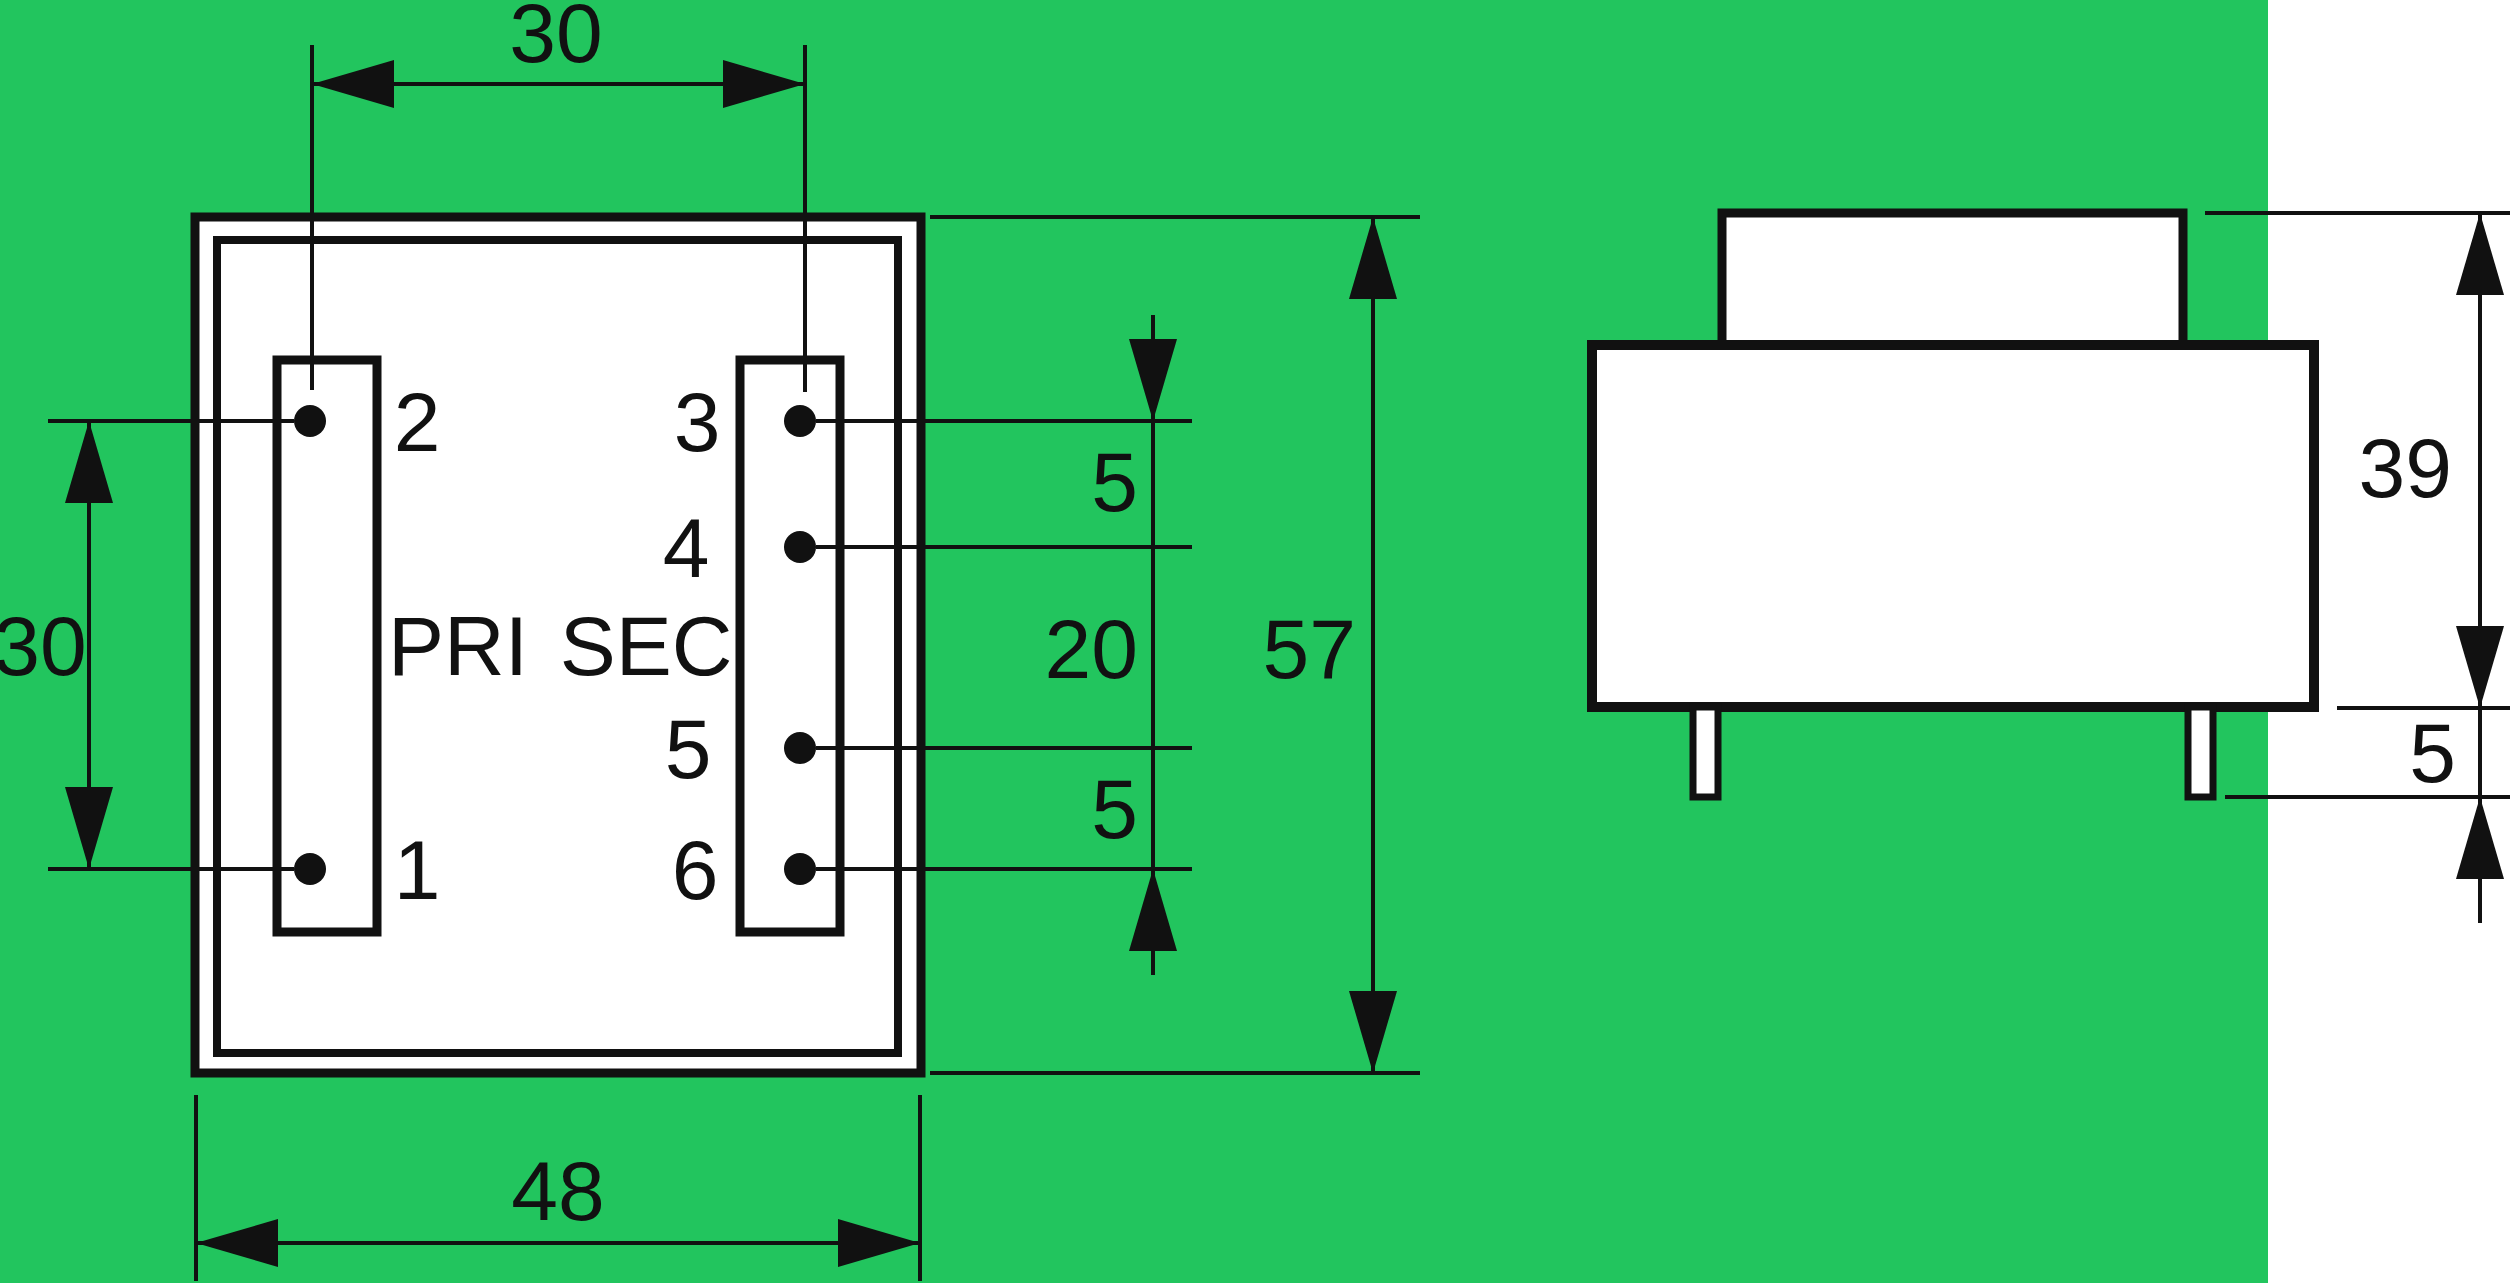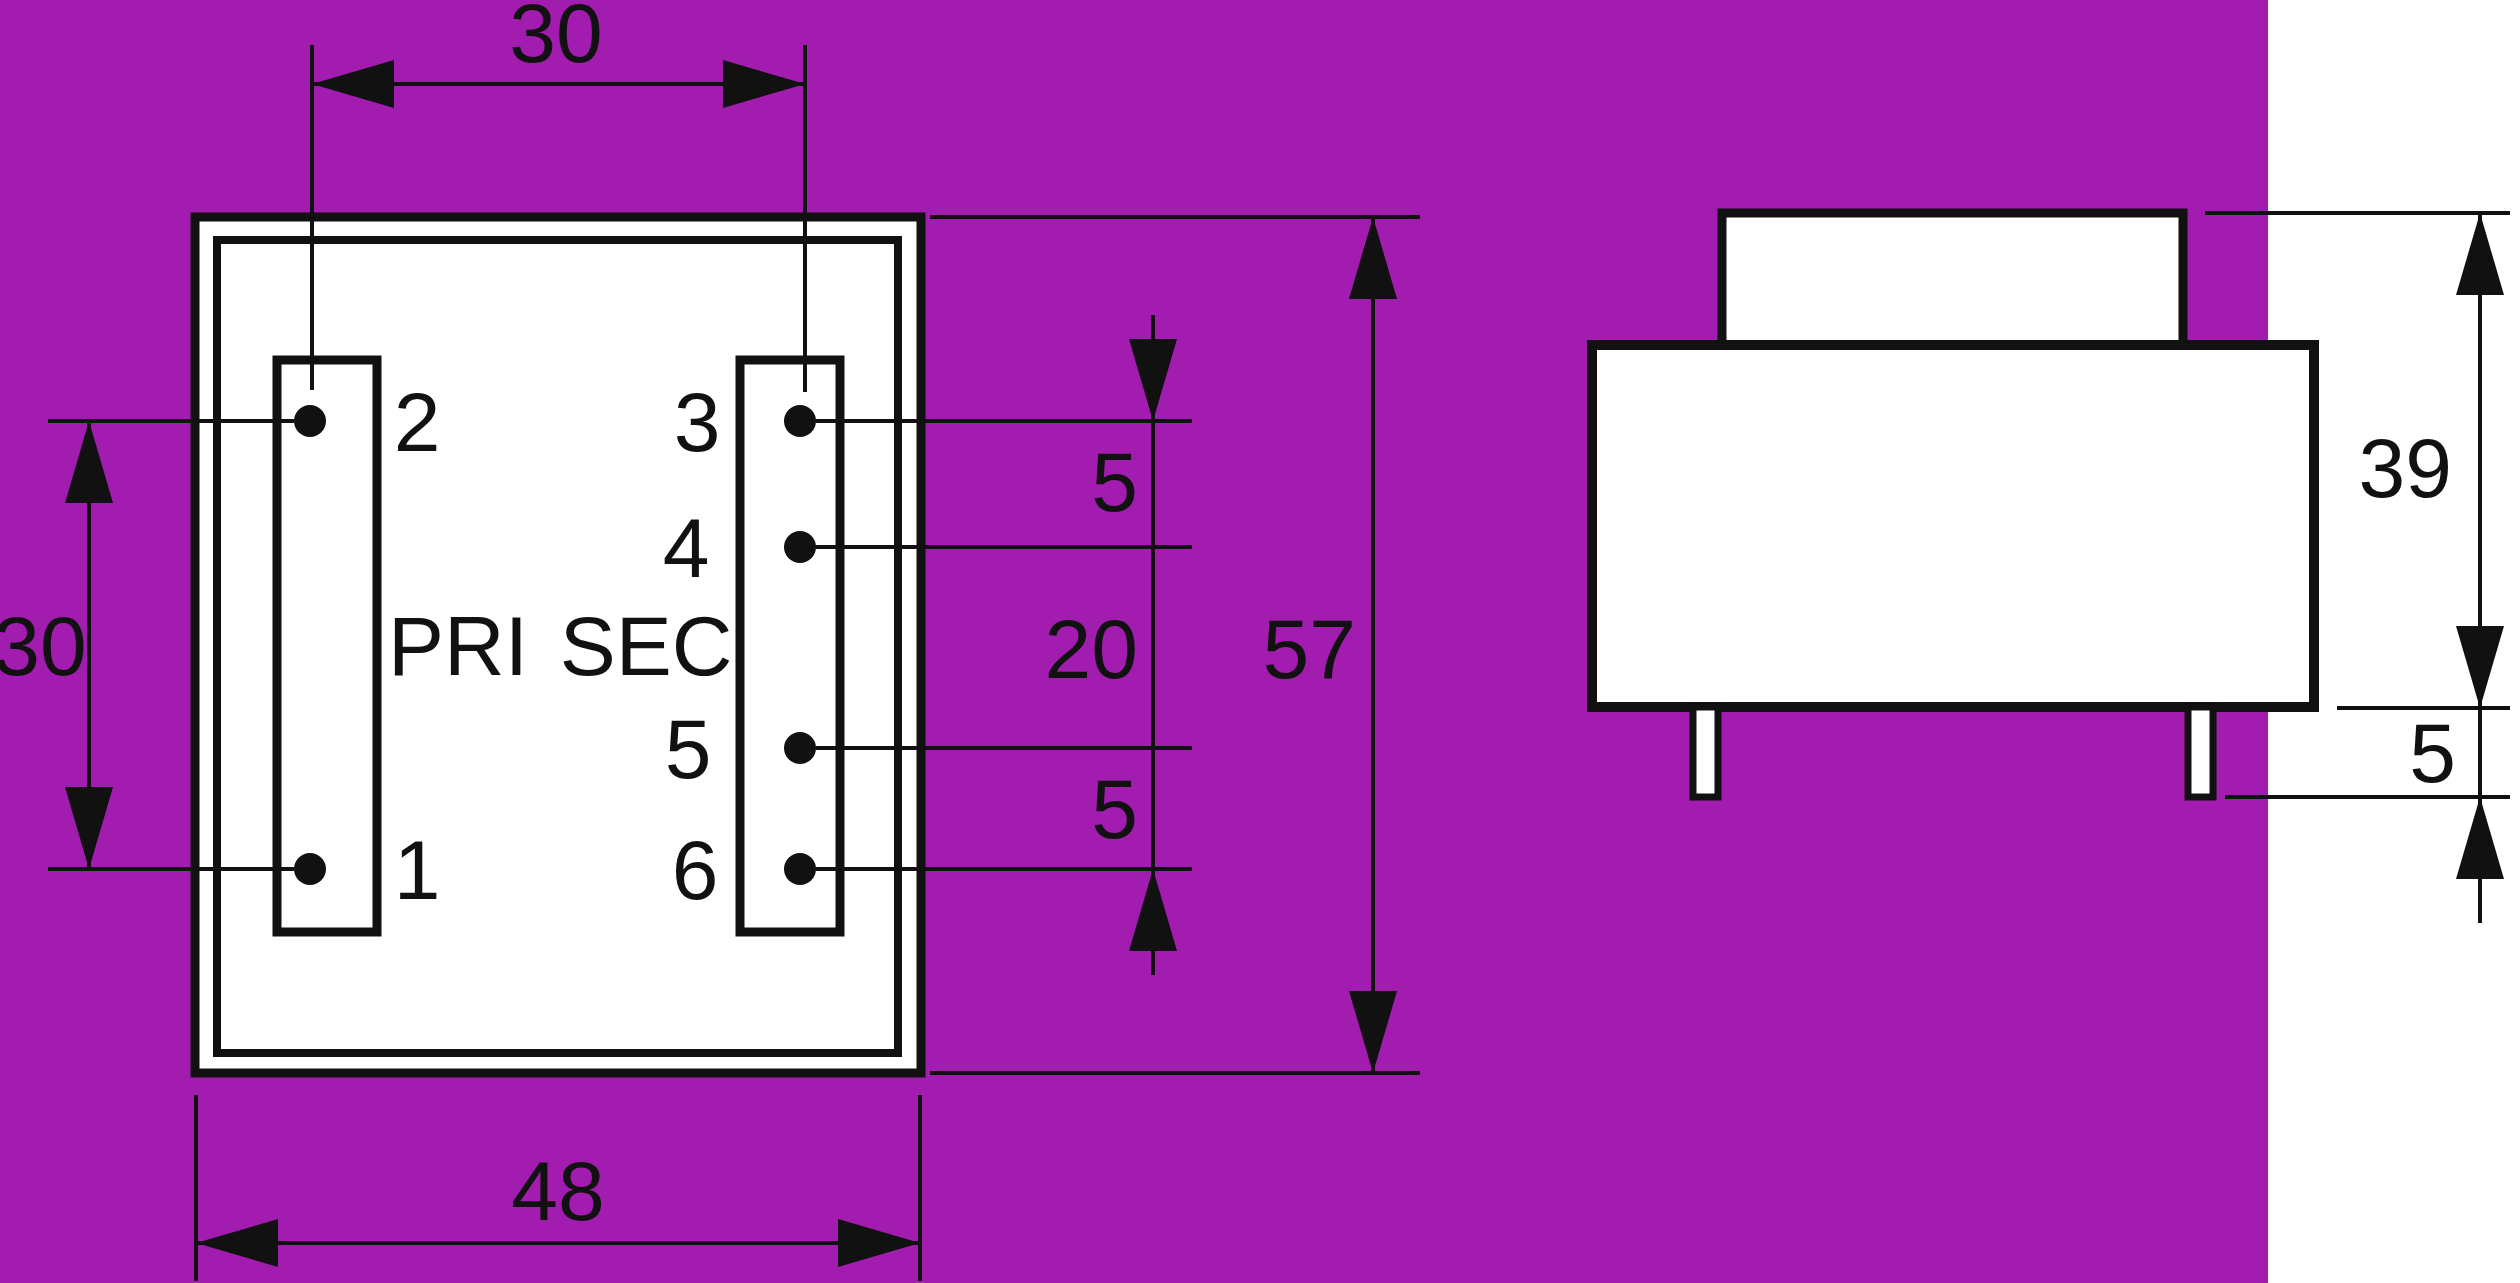--- a/index.html
+++ b/index.html
@@ -3,21 +3,21 @@
 <meta charset="utf-8">
 <style>
   html, body {
     margin: 0;
     padding: 0;
     background: #ffffff;
   }
   .canvas {
     width: 2268px;
     height: 1283px;
-    background: #a21caf;
+    background: #22c55e;
     position: relative;
   }
   svg { display: block; }
   .outline-thick {
     fill: #ffffff;
     stroke: #111111;
     stroke-width: 9;
     stroke-linejoin: miter;
   }
   .outline-heavy {

